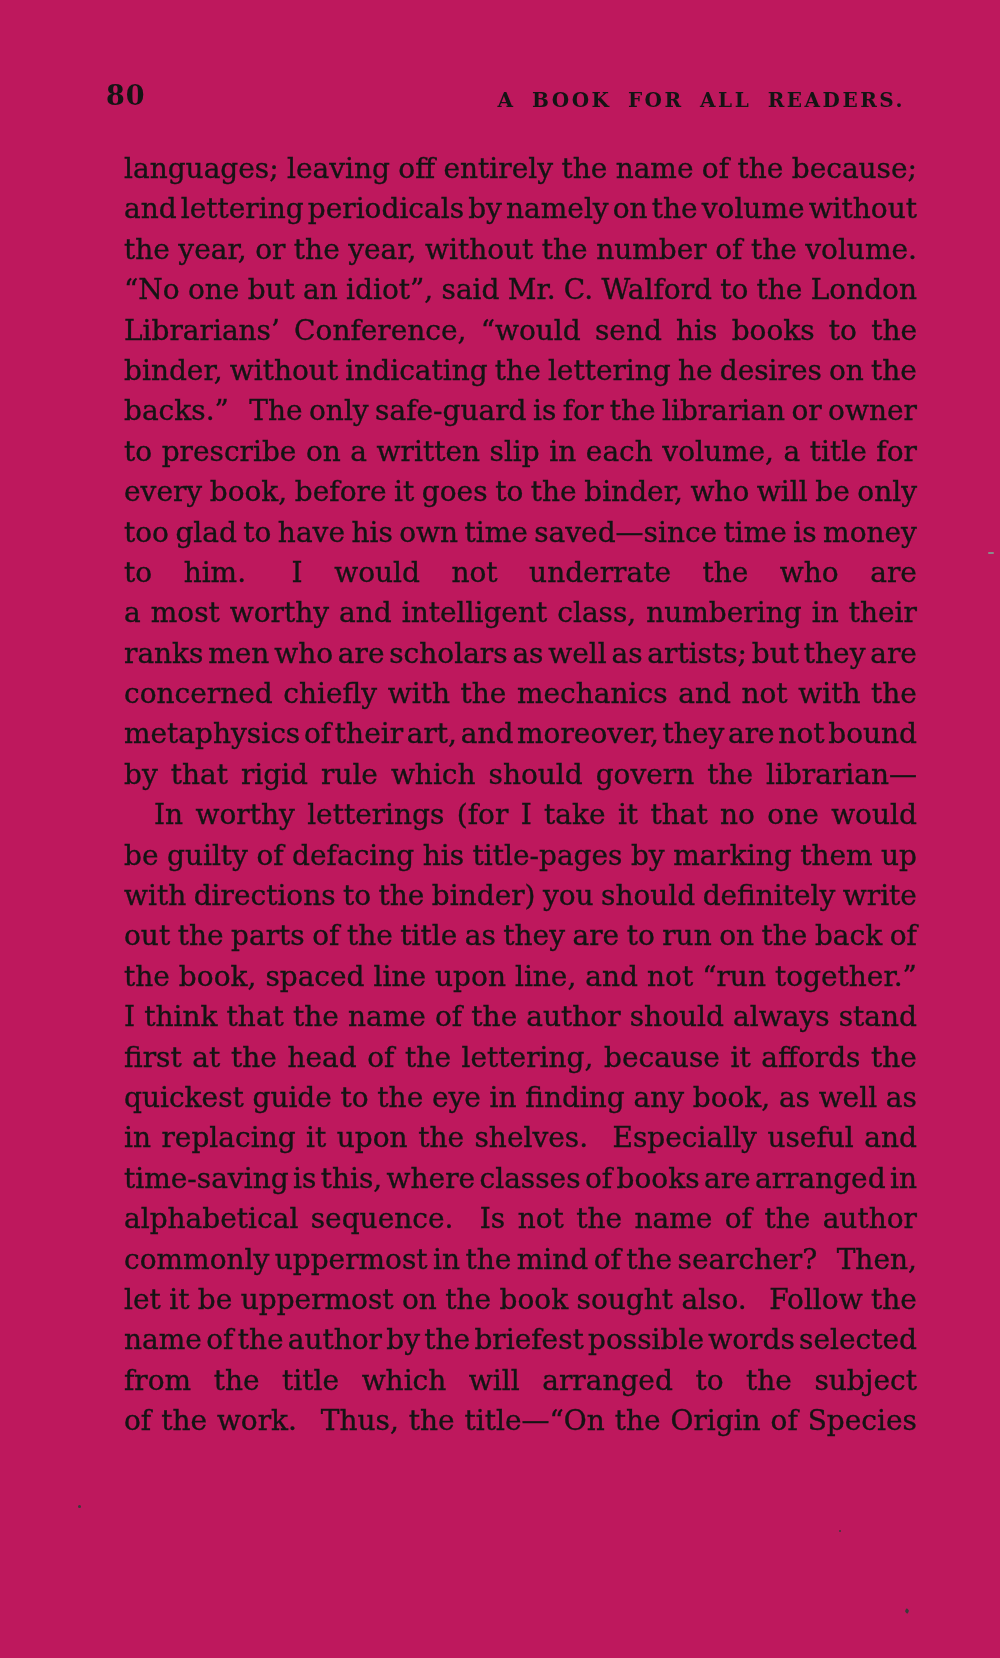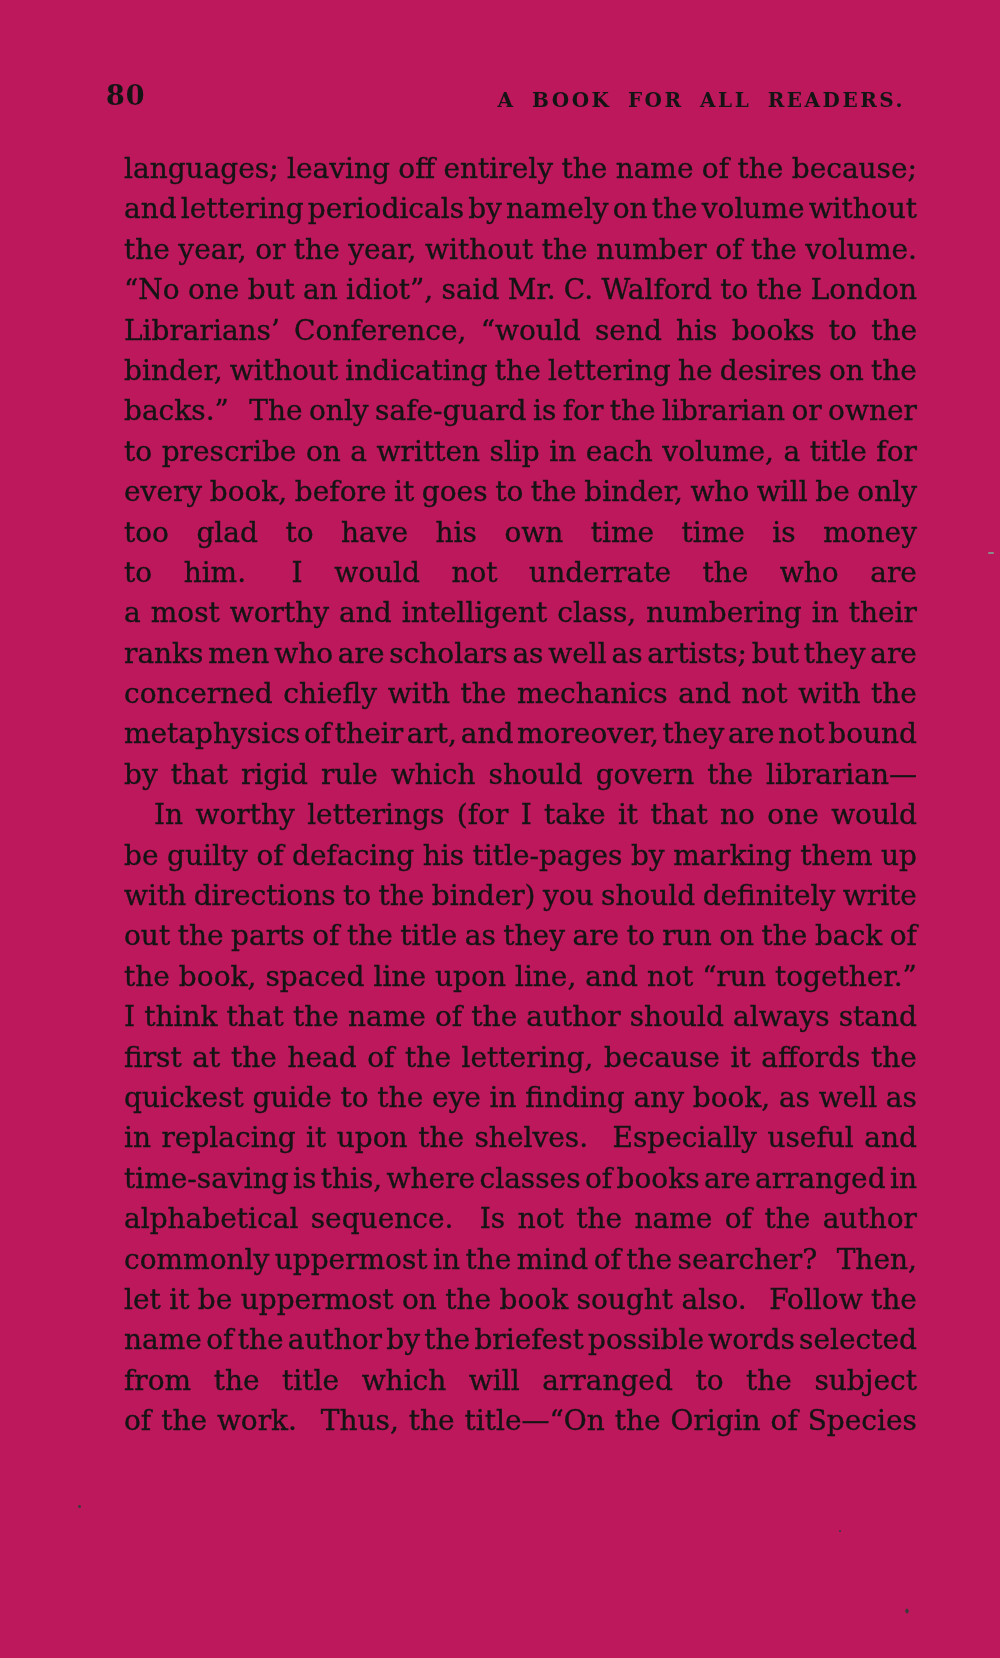--- a/index.html
+++ b/index.html
@@ -195,20 +195,21 @@
         <span>only</span>
       </div>
       <div class="line just">
         <span>too</span>
         <span>glad</span>
         <span>to</span>
         <span>have</span>
         <span>his</span>
         <span>own</span>
         <span>time</span>
+        <span>saved—since</span>
         <span>time</span>
         <span>is</span>
         <span>money</span>
       </div>
       <div class="line just">
         <span>to</span>
         <span>him. </span>
         <span>I</span>
         <span>would</span>
         <span>not</span>

